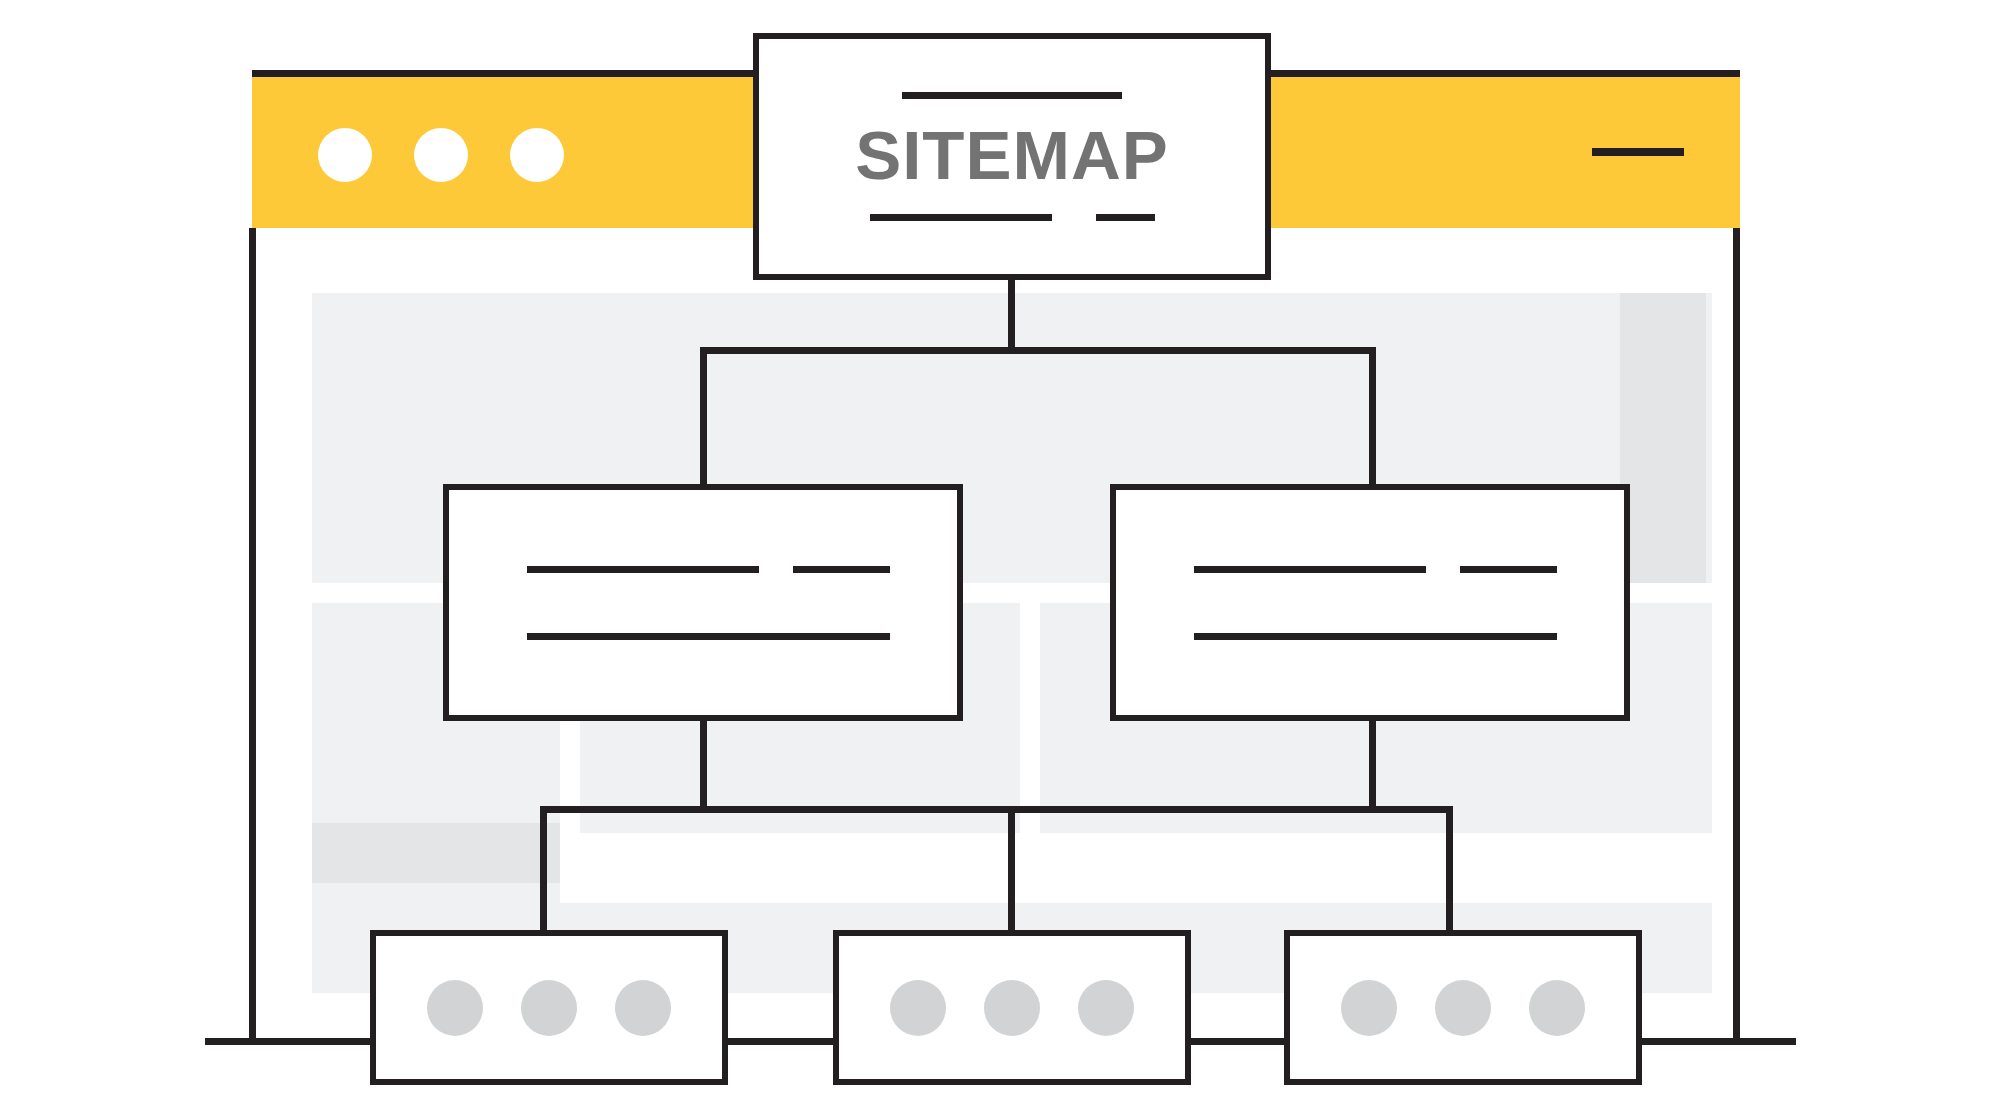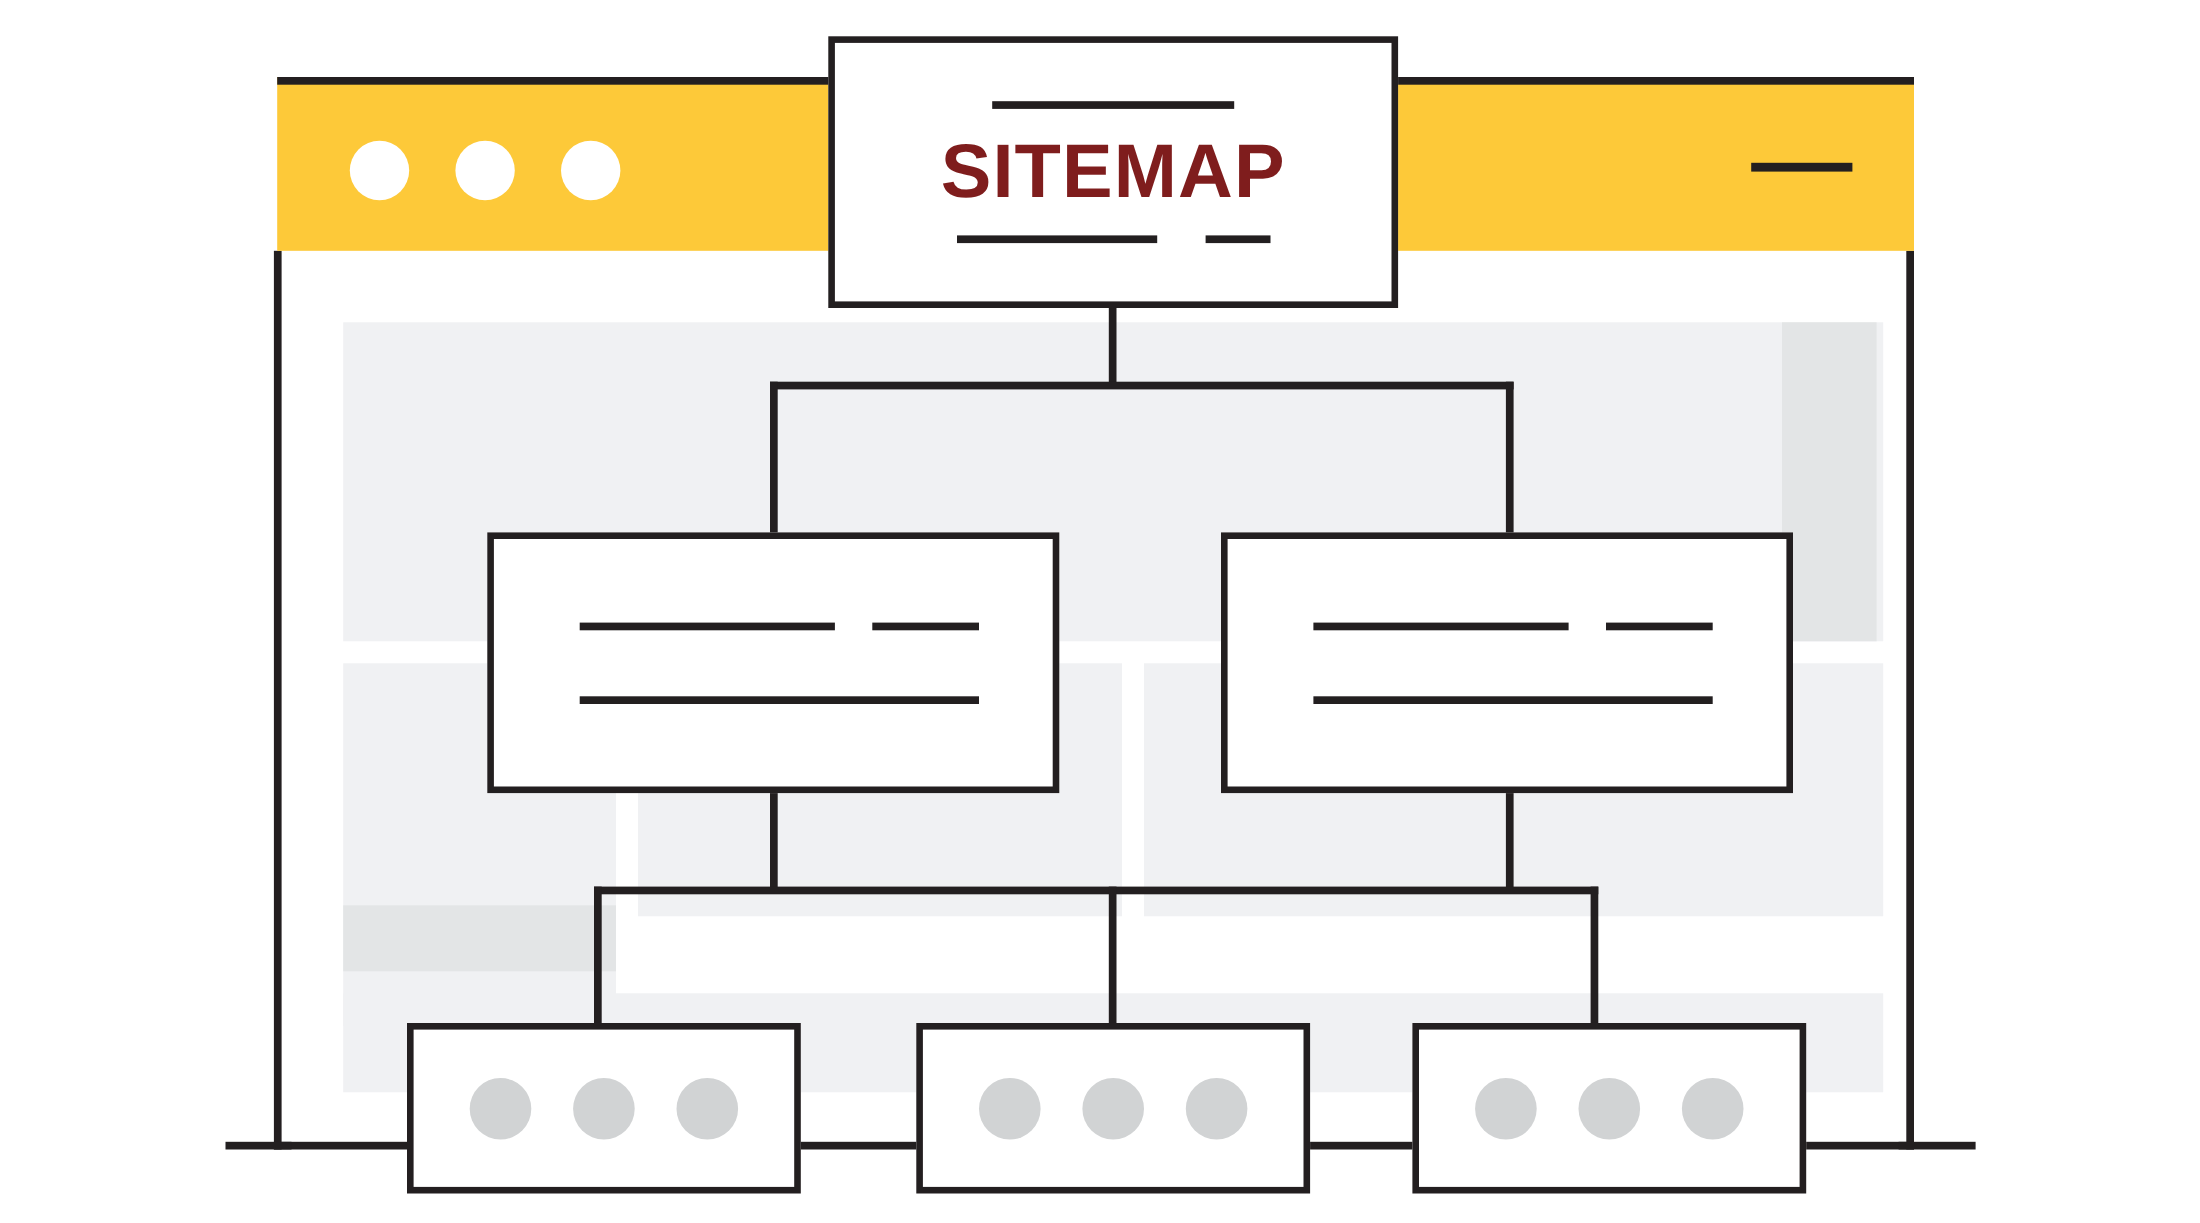--- a/index.html
+++ b/index.html
@@ -123,21 +123,21 @@
   .root-rule-top {
     width: 220px;
     height: 7px;
     background: #231f20;
     margin-bottom: 22px;
   }
   .root-title {
     font-size: 69px;
     font-weight: 700;
     letter-spacing: 1px;
-    color: #7f1d1d;
+    color: #737373;
     line-height: 1;
   }
   .root-rules-bottom {
     display: flex;
     align-items: center;
     gap: 44px;
     margin-top: 24px;
   }
   .root-rule-b1 { width: 182px; height: 7px; background: #231f20; }
   .root-rule-b2 { width: 59px;  height: 7px; background: #231f20; }

